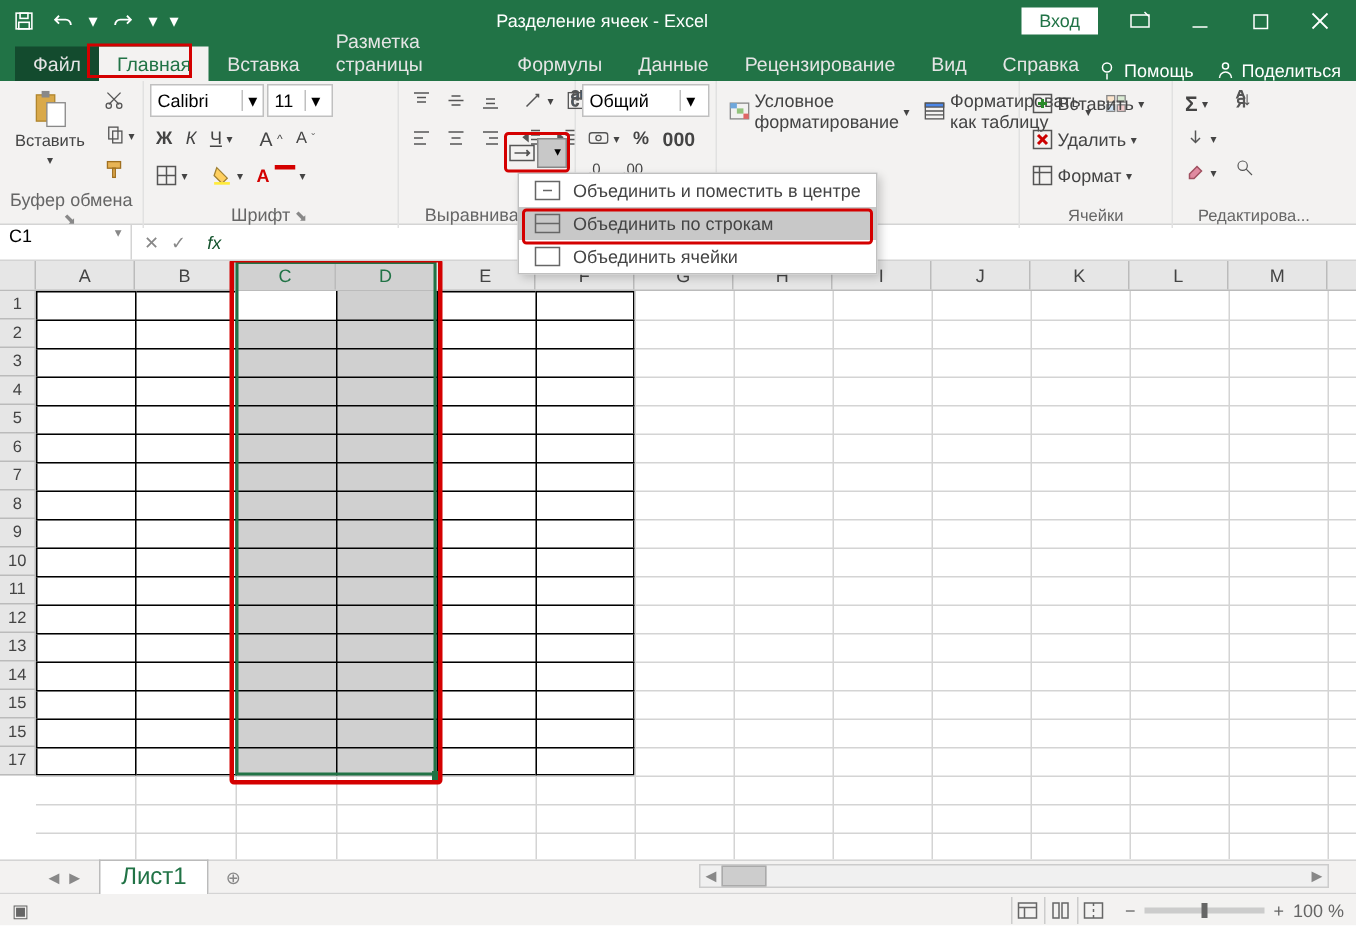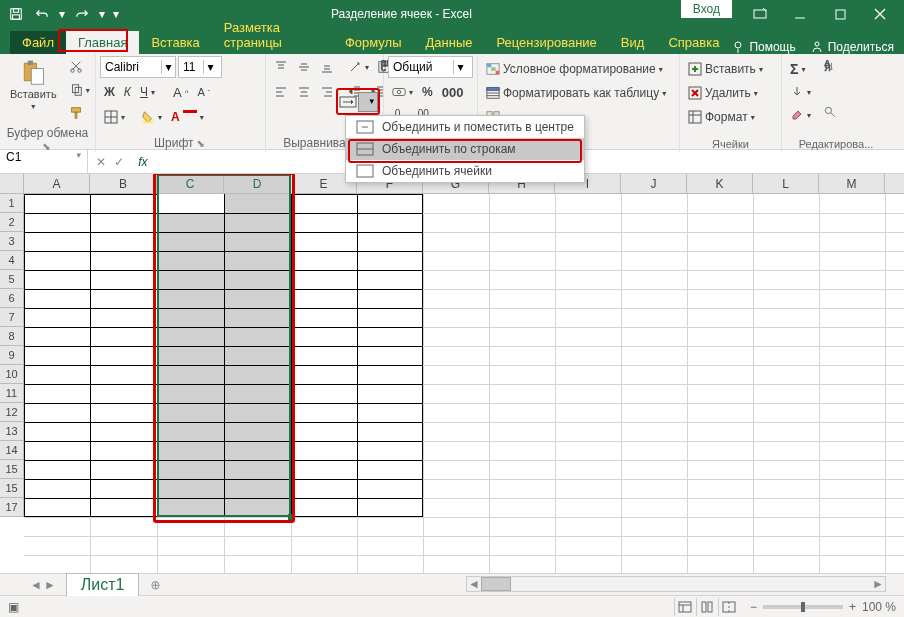--- a/index.html
+++ b/index.html
@@ -2,25 +2,25 @@
 <html><head>
 <meta charset="utf-8">
 <style>
 *{box-sizing:border-box;margin:0;padding:0;font-family:"Segoe UI",Arial,sans-serif;font-size:12px;user-select:none}
 body{width:904px;height:617px;background:#fff;overflow:hidden;position:relative}
 .titlebar{height:28px;background:#217346;display:flex;align-items:center;color:#fff;padding:0 4px}
 .qat{display:flex;gap:2px;align-items:center}
 .qat-btn{width:24px;height:22px;display:flex;align-items:center;justify-content:center;color:#fff}
 .qat-btn svg{width:14px;height:14px}
 .title-center{flex:1;text-align:center;font-size:12px}
-.title-right{display:flex;align-items:flex-start;gap:0}
+.title-right{display:flex;align-items:center;gap:0}
 .login-btn{background:#fff;color:#217346;padding:2px 12px;font-size:12px;margin-right:8px}
 .win-btn{width:40px;height:28px;display:flex;align-items:center;justify-content:center;color:#fff}
 .tabs{height:26px;background:#217346;display:flex;align-items:flex-end;padding-left:10px}
-.tab{padding:4px 12px;color:#fde047;font-size:13px;cursor:pointer}
+.tab{padding:4px 12px;color:#e5e5e5;font-size:13px;cursor:pointer}
 .tab.file{background:#134b2e}
 .tab.active{background:#f3f2f1;color:#217346}
 .tab-red{position:absolute;border:2px solid #d40000;z-index:5;pointer-events:none}
 .ribbon{height:96px;background:#f3f2f1;border-bottom:1px solid #d4d4d4;display:flex;position:relative}
 .group{border-right:1px solid #e1e1e1;padding:2px 4px 0;display:flex;flex-direction:column;height:98px}
 .group-body{flex:1;display:flex;align-items:flex-start;gap:2px}
 .group-label{text-align:center;font-size:11px;color:#666;padding:2px 0}
 .rcol{display:flex;flex-direction:column;gap:1px}
 .rbtn{padding:2px 4px;display:flex;align-items:center;gap:3px;color:#444;min-height:22px}
 .rbtn svg{width:14px;height:14px;flex-shrink:0}
@@ -364,21 +364,21 @@
           </div>
         <div class="rbtn">
             <span style="font-size:10px">,00<br>,0</span>
           </div>
       </div>
     </div>
     <div class="group-label" style="height:14px"></div>
   </div>
 
   <div class="group" style="width:202px">
-    <div class="group-body" style="flex-direction:column;gap:2px;padding-top:2px">
+    <div class="group-body" style="flex-direction:row;gap:2px;padding-top:2px">
       <div class="rbtn">
           <svg viewBox="0 0 16 14">
             <rect x="1" y="1" width="14" height="12" fill="none" stroke="#888"></rect>
             <rect x="1" y="1" width="5" height="4" fill="#6fa8dc"></rect>
             <rect x="6" y="5" width="5" height="4" fill="#93c47d"></rect>
             <rect x="11" y="9" width="4" height="4" fill="#e06666"></rect>
           </svg>
           <span>Условное форматирование</span>
           <span style="font-size:8px">▾</span>
         </div>

